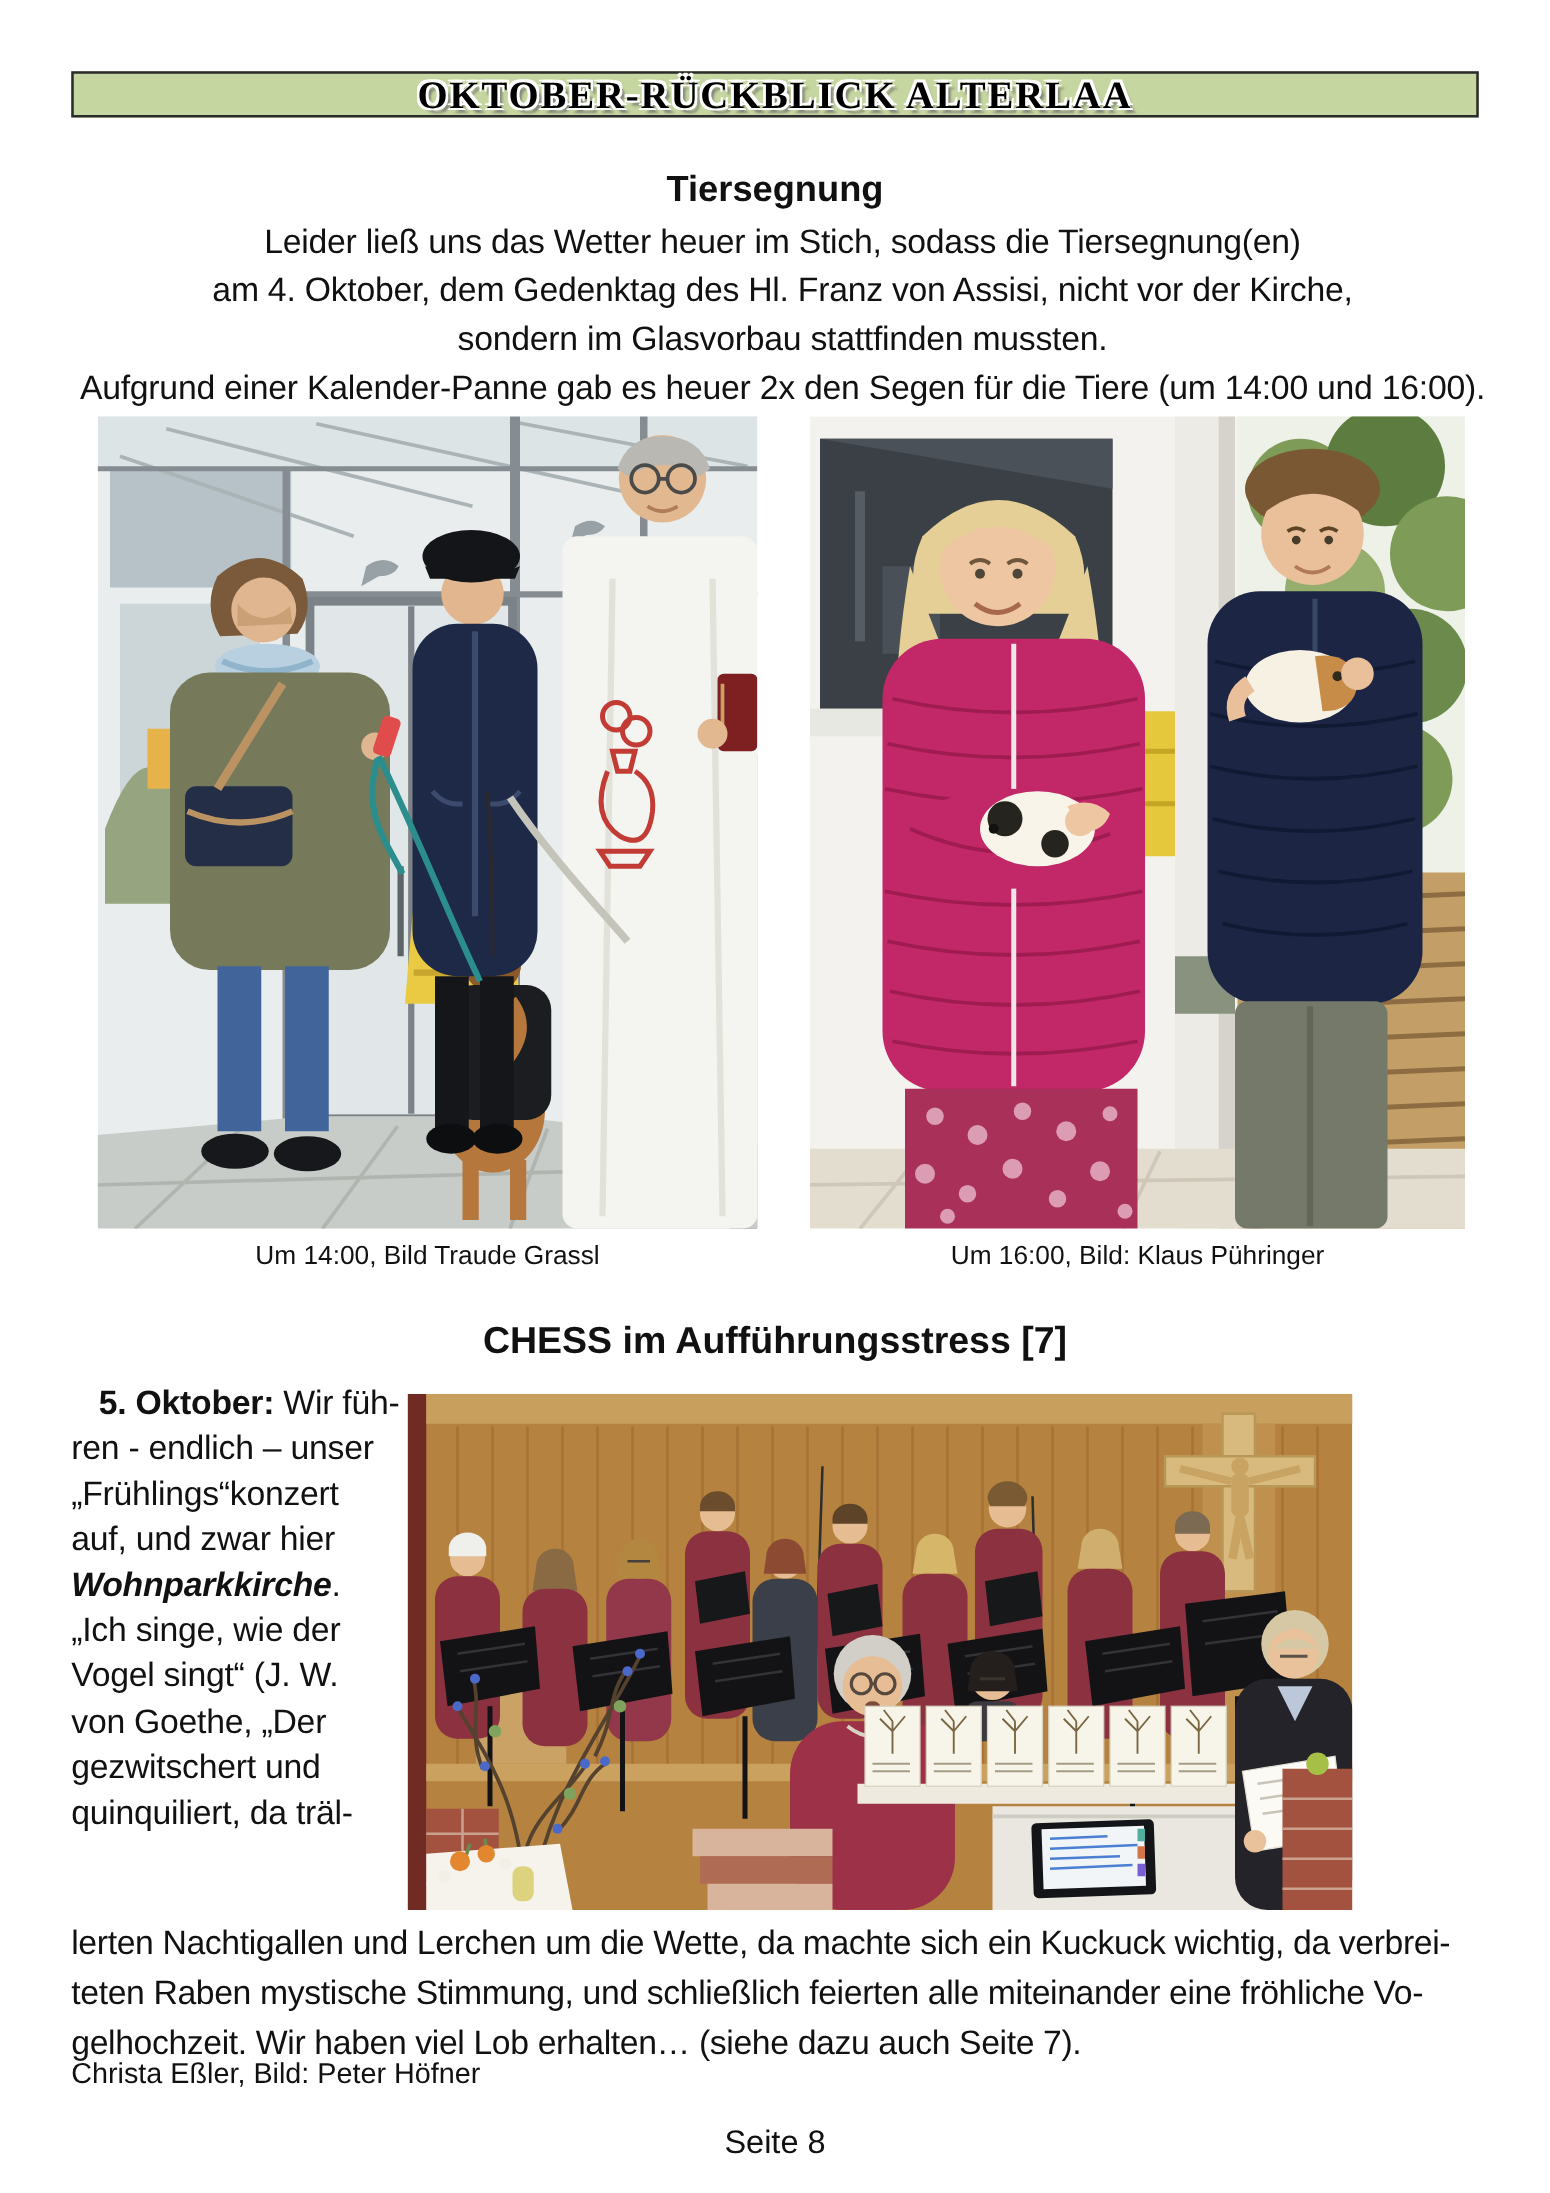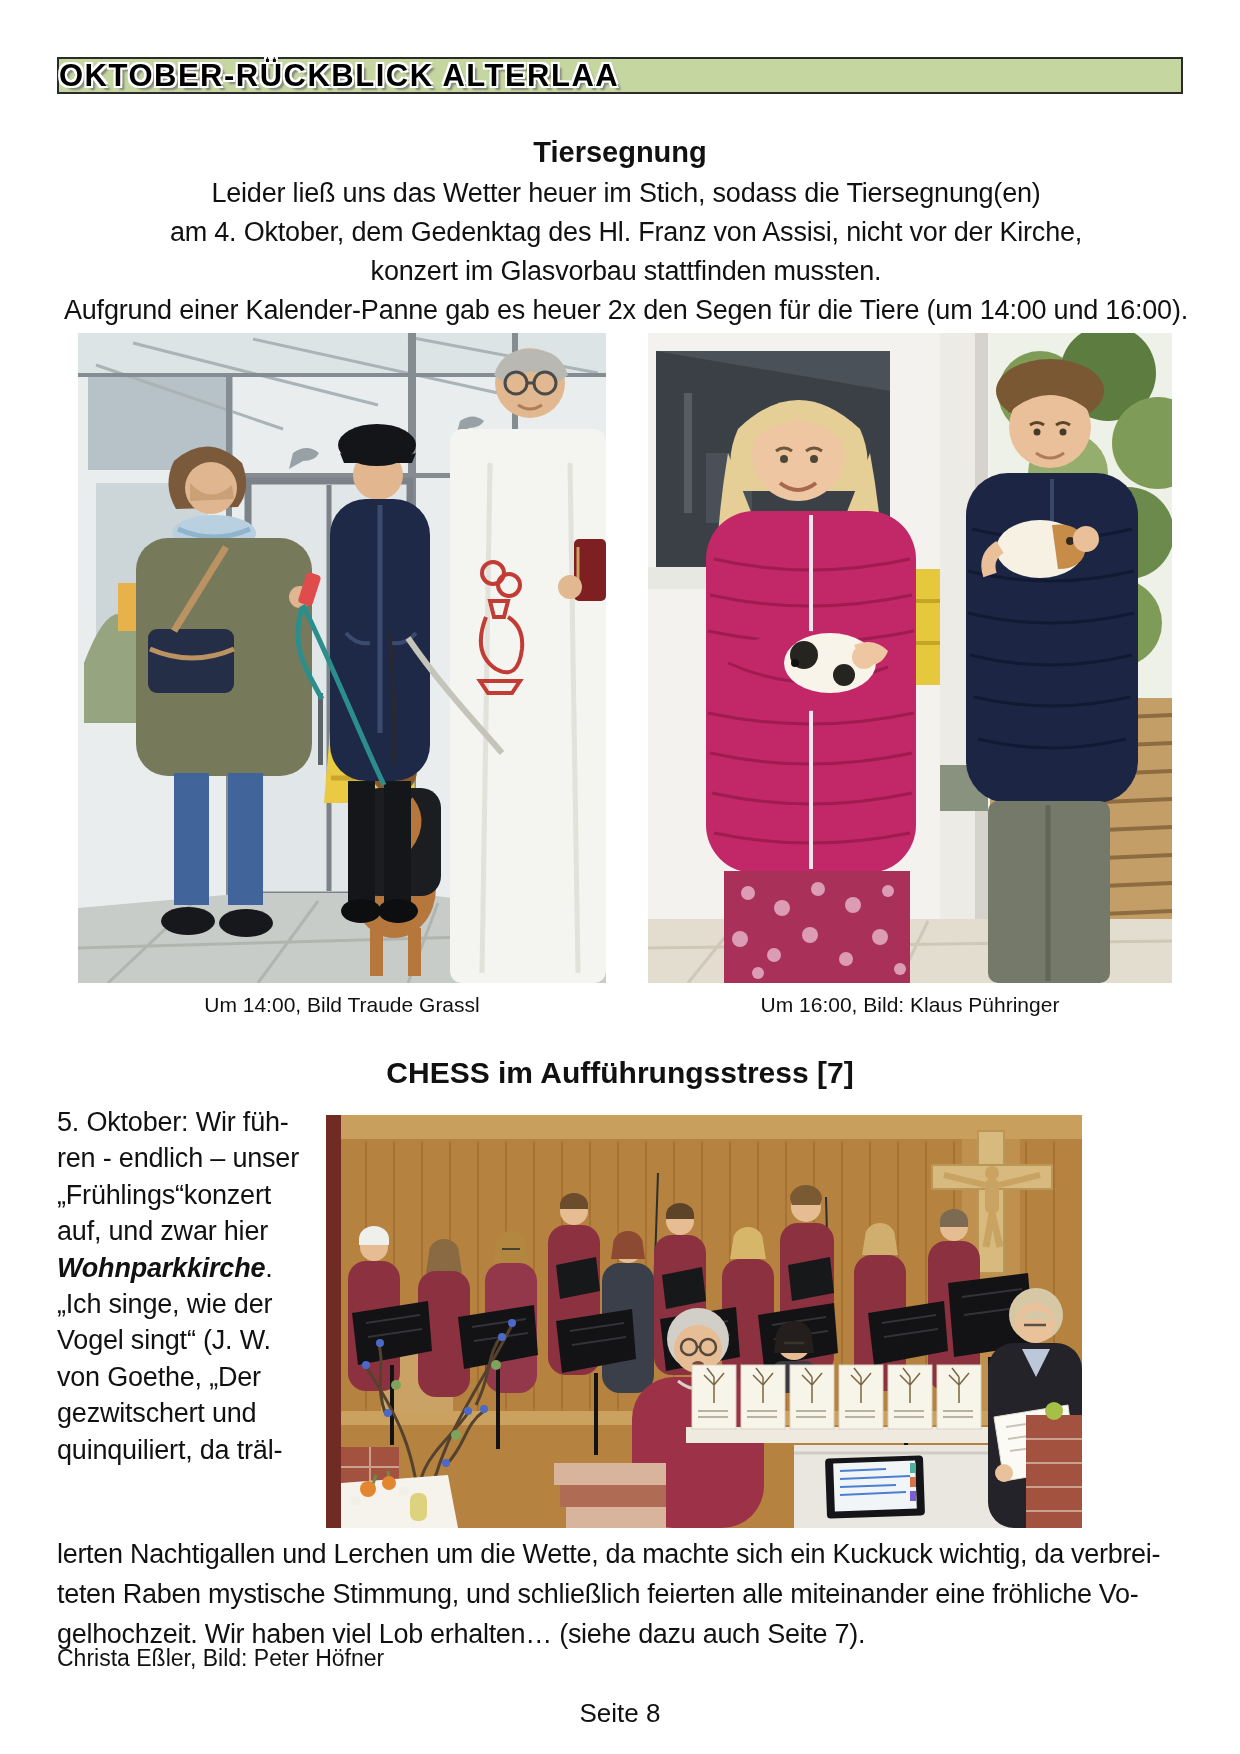--- a/index.html
+++ b/index.html
@@ -15,21 +15,21 @@
     background:var(--page-bg);
     font-family:"Liberation Sans", sans-serif;
     color:var(--text-color);
     overflow:hidden;
   }
   .banner{
     position:absolute;left:57px;top:57px;width:1126px;height:37px;
     background:var(--banner-bg);
     border:2px solid var(--banner-border);
     box-sizing:border-box;
-    display:flex;align-items:center;
+    display:flex;align-items:center;justify-content:center;font-family:Liberation Serif, serif;
   }
   .banner-title{
     font-size:31px;font-weight:bold;letter-spacing:1.5px;color:#000;
     text-shadow:-2px -2px 0 #fff,2px -2px 0 #fff,-2px 2px 0 #fff,2px 2px 0 #fff,4px 4px 2px rgba(110,110,110,.75);
     white-space:nowrap;
   }
   .h1{
     position:absolute;left:0;width:1240px;text-align:center;
     font-size:29px;font-weight:bold;white-space:nowrap;
   }
@@ -48,21 +48,21 @@
     position:absolute;top:993px;height:28px;
     font-size:21px;text-align:center;white-space:nowrap;
   }
   .caption-left{left:78px;width:528px;}
   .caption-right{left:648px;width:524px;}
   .chess-col{
     position:absolute;left:57px;top:1104px;width:250px;
     font-size:27px;line-height:36.4px;
   }
   .chess-col .cline{white-space:nowrap;letter-spacing:-0.2px;}
-  .chess-col b{font-weight:normal;}
+  .chess-col b{font-weight:bold;margin-left:22px;}
   .bi{font-weight:bold;font-style:italic;}
   .photo-chess{left:326px;top:1115px;width:756px;height:413px;}
   .chess-cont{
     position:absolute;left:57px;top:1534px;width:1126px;
     font-size:27px;line-height:40px;
   }
   .chess-cont .kline{white-space:nowrap;letter-spacing:-0.3px;}
   .credit{
     position:absolute;left:57px;top:1645px;width:1126px;
     text-align:left;font-size:23px;white-space:nowrap;
@@ -79,21 +79,21 @@
 
   <div class="banner">
     <span class="banner-title">OKTOBER-RÜCKBLICK ALTERLAA</span>
   </div>
 
   <div class="h1 h-tiersegnung">Tiersegnung</div>
 
   <div class="intro">
     <div class="tline">Leider ließ uns das Wetter heuer im Stich, sodass die Tiersegnung(en)</div>
     <div class="tline">am 4. Oktober, dem Gedenktag des Hl. Franz von Assisi, nicht vor der Kirche,</div>
-    <div class="tline">konzert im Glasvorbau stattfinden mussten.</div>
+    <div class="tline">sondern im Glasvorbau stattfinden mussten.</div>
     <div class="tline">Aufgrund einer Kalender-Panne gab es heuer 2x den Segen für die Tiere (um 14:00 und 16:00).</div>
   </div>
 
   <div class="photo photo-left">
     <svg viewBox="0 0 528 650" preserveAspectRatio="none">
       <rect width="528" height="650" fill="#e9edee"></rect>
       <rect width="528" height="42" fill="#dde4e5"></rect>
       <g>
         <rect x="10" y="42" width="145" height="95" fill="#b6c2c8"></rect>
         <rect x="18" y="150" width="112" height="165" fill="#ccd5d7"></rect>

